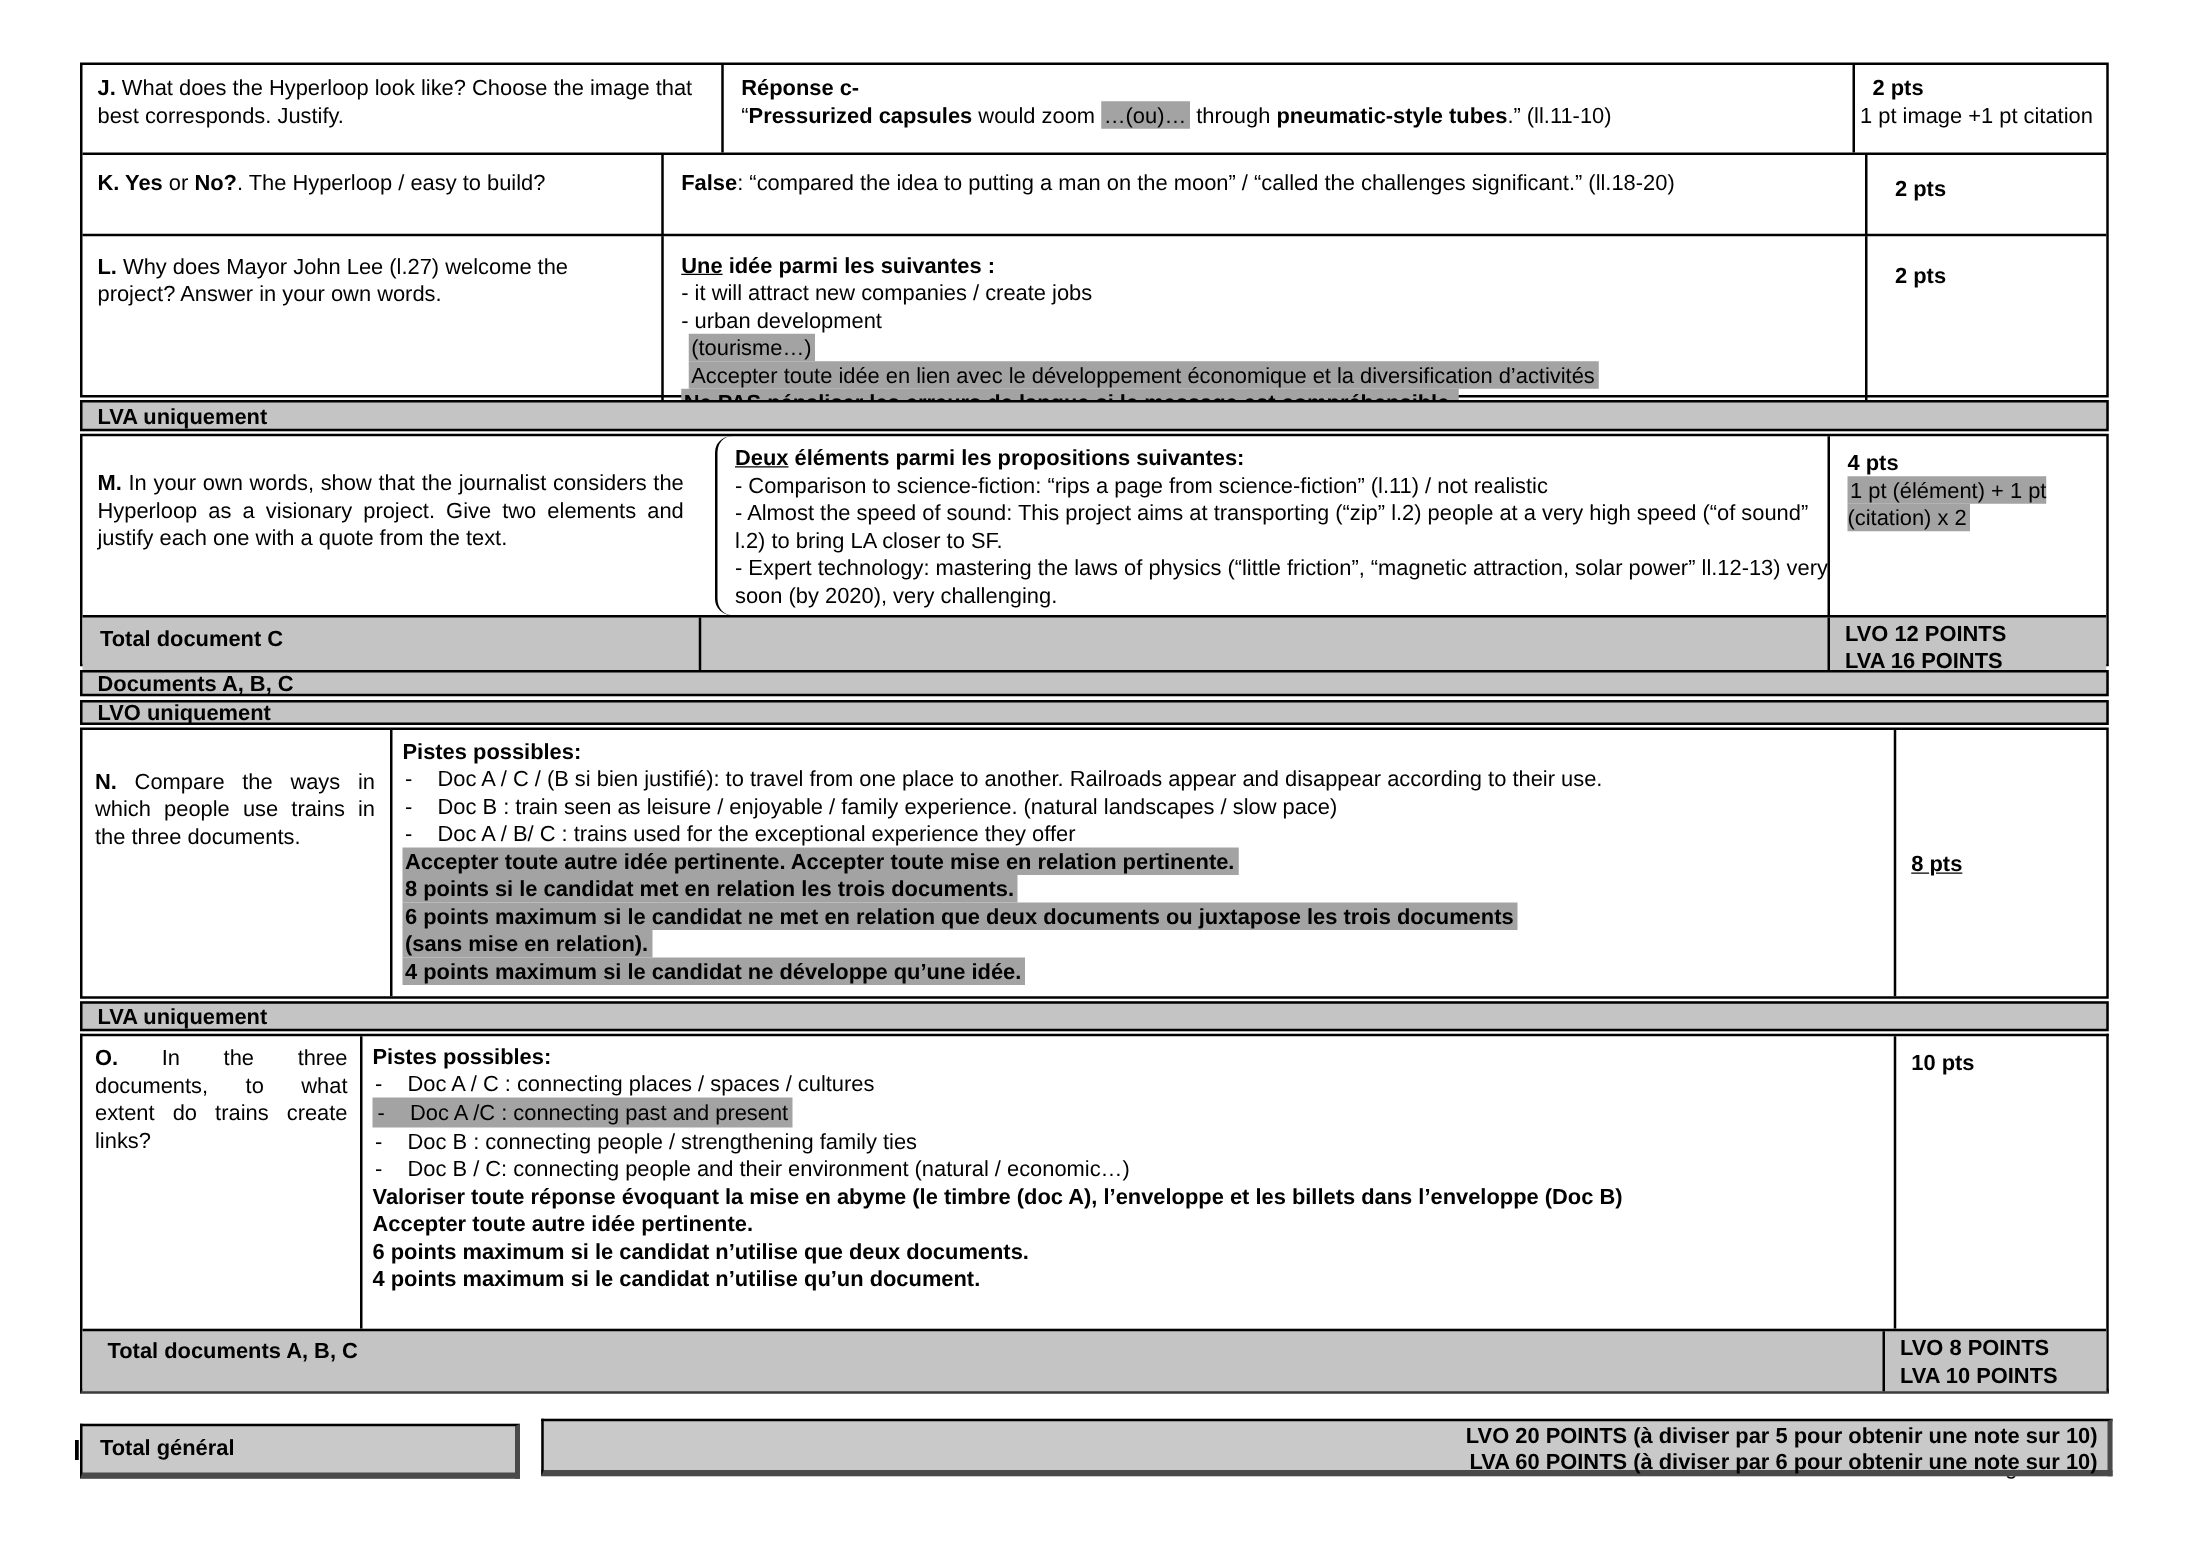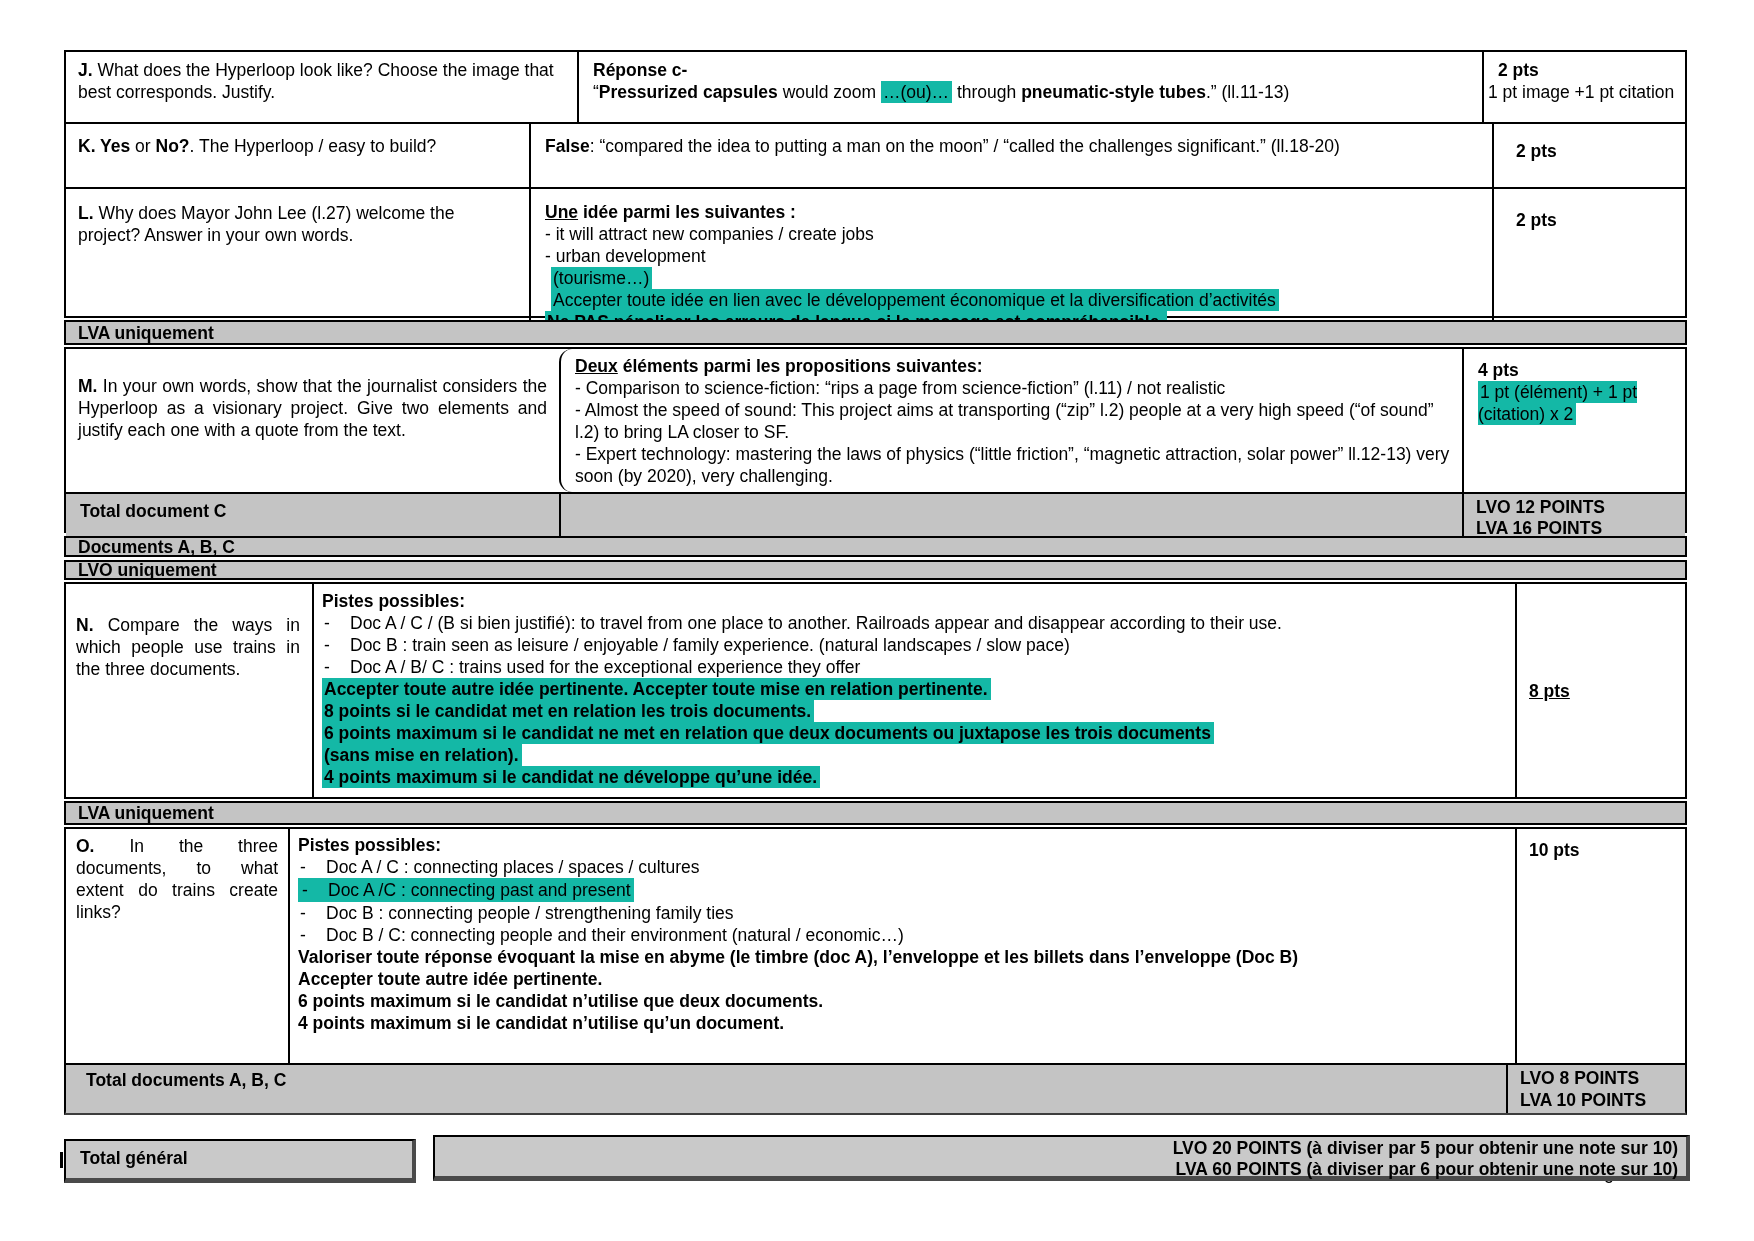--- a/index.html
+++ b/index.html
@@ -1,20 +1,20 @@
 <!DOCTYPE html>
 <html><head>
 <meta charset="utf-8">
 <style>
   html,body{margin:0;padding:0;background:#fff;}
   .page{position:relative;width:1754px;height:1241px;background:#ffffff;overflow:hidden;
         font-family:"Liberation Sans","DejaVu Sans",sans-serif;font-size:17.5px;line-height:22px;color:#000;}
   .b{font-weight:bold;}
   .u{text-decoration:underline;}
-  .hl{background:#14b8a6;padding:1px 3px 1px 2px;}
+  .hl{background:#a3a3a3;padding:1px 3px 1px 2px;}
   #tbl{position:absolute;left:64px;top:50px;width:1623px;}
   .sec{position:absolute;left:0;width:1623px;border:2px solid #000;box-sizing:border-box;background:#fff;}
   .sec-bar{background:#c4c4c4;display:flex;align-items:center;font-weight:bold;padding-left:12px;box-sizing:border-box;}
   .row{position:absolute;left:0;right:0;}
   .cell{position:absolute;top:0;bottom:0;box-sizing:border-box;}
   .bl{border-left:2px solid #000;}
 
   
   .s1{top:0;height:268px;}
   .row-j{top:0;height:70px;}
@@ -36,21 +36,21 @@
   .s2{top:270px;height:25px;}
   .s4{top:486px;height:21px;}
   .s5{top:510px;height:20px;}
   .s7{top:751px;height:24px;}
 
   
   .s3{top:297px;height:186px;}
   .row-m{top:0;height:143px;}
   .row-totalc{top:143px;height:43px;border-top:2px solid #000;background:#c4c4c4;}
   .qm{left:0;width:493px;padding:26px 12px 0 12px;text-align:justify;}
-  .am{left:493px;width:903px;padding:6px 12px 0 14px;border-radius:13px;}
+  .am{left:506px;width:903px;padding:6px 12px 0 14px;border-radius:13px;}
   .ptsm{left:1396px;right:0;padding:10px 8px 0 14px;}
   .tc-label{left:0;width:493px;padding:6px 0 0 14px;}
   .tc-mid{left:493px;width:903px;}
   .tc-right{left:1396px;right:0;padding:3px 0 0 12px;line-height:21px;}
 
   
   .s6{top:532px;height:217px;}
   .qn{left:0;width:246px;padding:30px 12px 0 10px;text-align:justify;}
   .an{left:246px;width:1203px;padding:6px 14px 0 8px;}
   .ptsn{left:1449px;right:0;display:flex;align-items:center;padding-left:12px;text-decoration:underline;}
@@ -83,21 +83,21 @@
 <div class="page">
   <div id="tbl">
 
     <div class="sec s1">
       <div class="row row-j">
         <div class="cell qj">
           <span class="b">J.</span><span> What does the Hyperloop look like? Choose the image that best corresponds. Justify.</span>
         </div>
         <div class="cell bl aj">
           <div class="b">Réponse c-</div>
-          <div><span>“</span><span class="b">Pressurized capsules</span><span> would zoom </span><span class="hl">…(ou)…</span><span> through </span><span class="b">pneumatic-style tubes</span><span>.” (ll.11-13)</span></div>
+          <div><span>“</span><span class="b">Pressurized capsules</span><span> would zoom </span><span class="hl">…(ou)…</span><span> through </span><span class="b">pneumatic-style tubes</span><span>.” (ll.11-10)</span></div>
         </div>
         <div class="cell bl ptsj">
           <div class="b pj1">2 pts</div>
           <div>1 pt image +1 pt citation</div>
         </div>
       </div>
       <div class="row row-k">
         <div class="cell qk">
           <span class="b">K. Yes</span><span> or </span><span class="b">No?</span><span>. The Hyperloop / easy to build?</span>
         </div>

